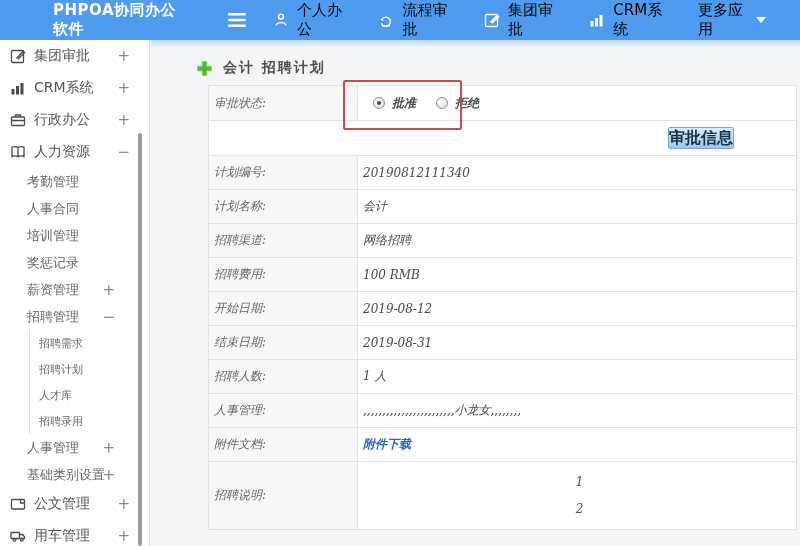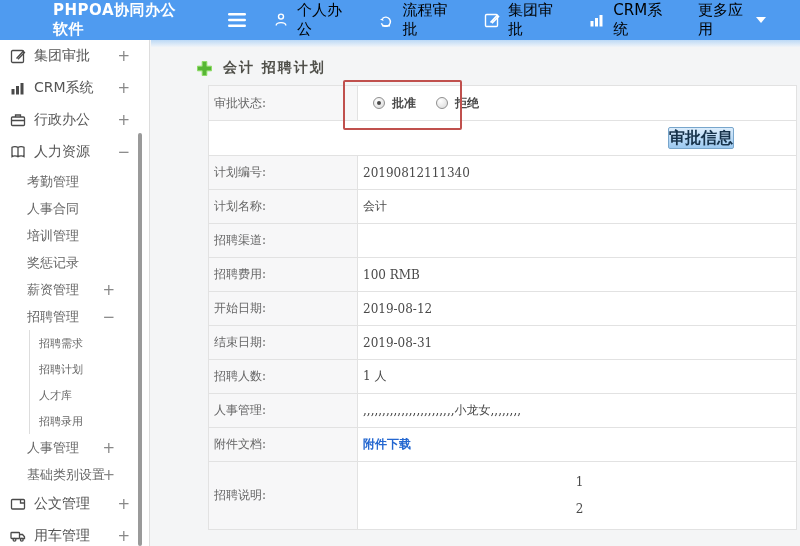--- a/index.html
+++ b/index.html
@@ -52,21 +52,21 @@
 
   
   .form-table {
     position:absolute; left:57px; top:45px; width:589px;
     background:#fff; border:1px solid #e2e2e2;
     font-family:"DejaVu Serif","Liberation Serif",serif; font-size:12px; color:#555;
   }
   .frow { display:flex; border-bottom:1px solid #e2e2e2; }
   .frow:last-child { border-bottom:none; }
   .h35 { height:35px; } .h34 { height:34px; } .h67 { height:67px; }
-  .cell { display:flex; align-items:center; }
+  .cell { display:flex; align-items:center;font-style:italic; }
   .cell.label {
     width:149px; flex:0 0 149px; background:#f7f7f8;
     border-right:1px solid #e2e2e2; padding-left:5px; color:#666;
   }
   .cell.value { flex:1; padding-left:5px; color:#4a4a4a; }
   .btn-row { justify-content:flex-end; padding-right:62px; align-items:center; display:flex; flex:1; }
   .approve-btn {
     width:66px; height:22px; font-size:16px; font-weight:bold; color:#16324a;
     font-family:"DejaVu Serif","Liberation Serif",serif;
     background:linear-gradient(#dcedfc,#9cc9f0); border:1px solid #78a6cc; border-radius:2px; cursor:pointer;
@@ -294,20 +294,21 @@
     <div class="frow h34">
       <div class="cell label">计划编号:</div>
       <div class="cell value">20190812111340</div>
     </div>
     <div class="frow h34">
       <div class="cell label">计划名称:</div>
       <div class="cell value">会计</div>
     </div>
     <div class="frow h34">
       <div class="cell label">招聘渠道:</div>
+      <div class="cell value">网络招聘</div>
     </div>
     <div class="frow h34">
       <div class="cell label">招聘费用:</div>
       <div class="cell value">100 RMB</div>
     </div>
     <div class="frow h34">
       <div class="cell label">开始日期:</div>
       <div class="cell value">2019-08-12</div>
     </div>
     <div class="frow h34">

